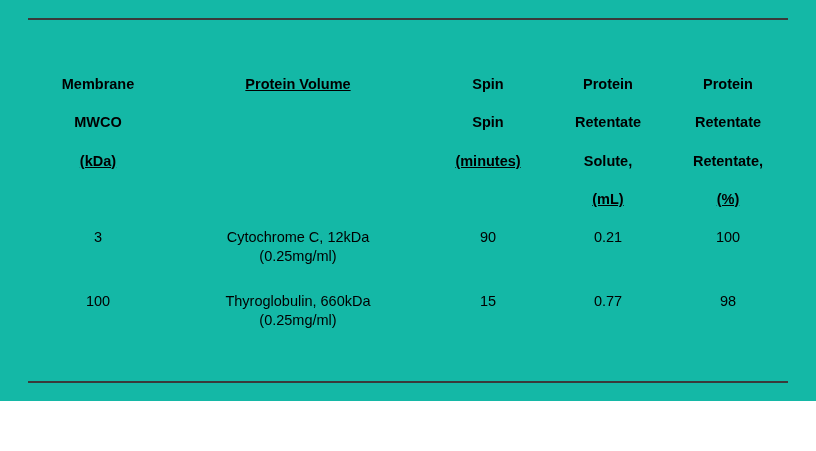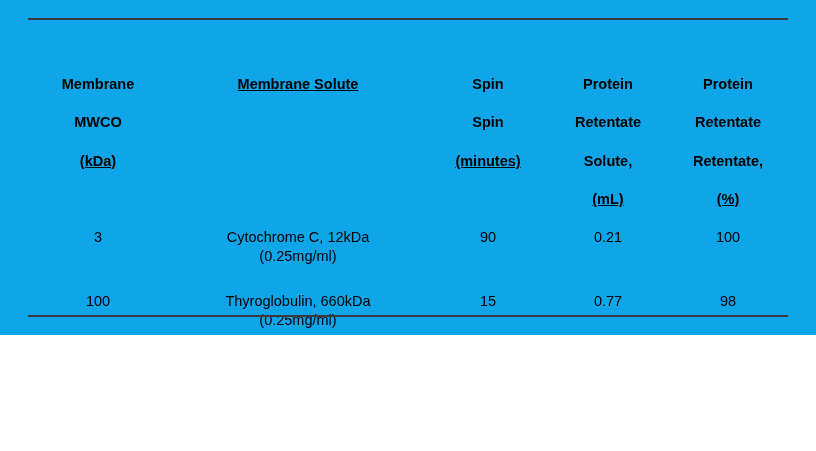--- a/index.html
+++ b/index.html
@@ -10,23 +10,23 @@
   body {
     width: 816px;
     height: 451px;
     font-family: "Liberation Sans", sans-serif;
     color: #000000;
     overflow: hidden;
   }
   .page {
     position: relative;
     width: 816px;
-    height: 335px;
+    height: 401px;
     box-sizing: border-box;
-    background: #0ea5e9;
+    background: #14b8a6;
     text-decoration: underline;
   }
   .rule {
     position: absolute;
     left: 28px;
     right: 28px;
     height: 2px;
     background: #3a3a3a;
   }
   .rule-top { top: 18px; }
@@ -107,21 +107,21 @@
 
   <table class="data-table">
     <thead>
       <tr>
         <th class="col-head c-mwco">
           <span class="plain">Membrane</span>
           <span class="plain">MWCO</span>
           <span class="underline">(kDa)</span>
         </th>
         <th class="col-head c-solute">
-          <span class="underline">Membrane Solute</span>
+          <span class="underline">Protein Volume</span>
         </th>
         <th class="col-head c-spin">
           <span class="plain">Spin</span>
           <span class="plain">Spin</span>
           <span class="underline">(minutes)</span>
         </th>
         <th class="col-head c-vol">
           <span class="plain">Protein</span>
           <span class="plain">Retentate</span>
           <span class="plain">Solute,</span>

